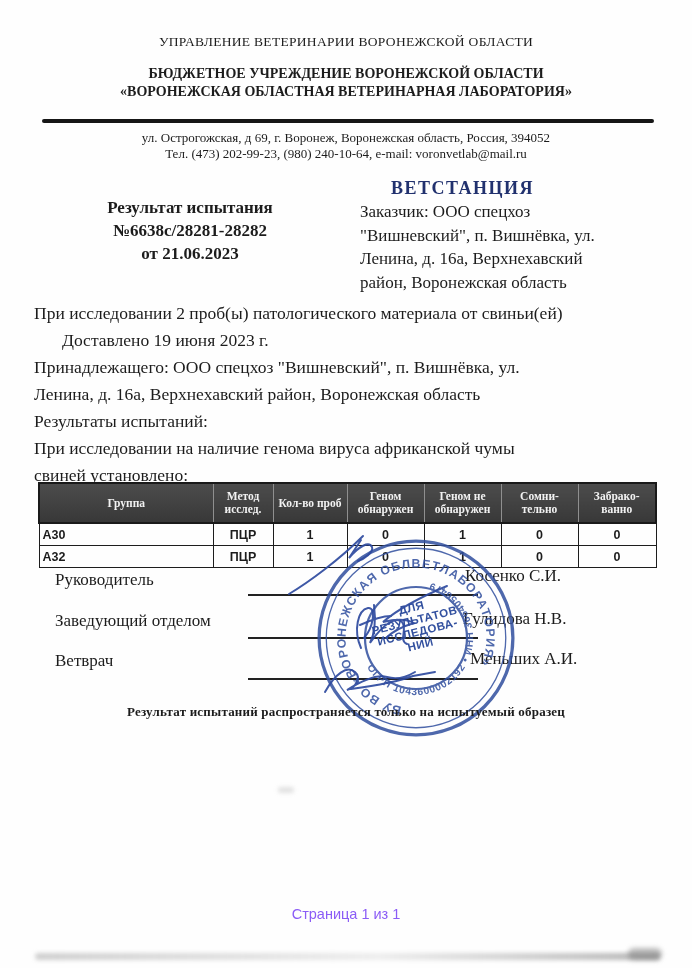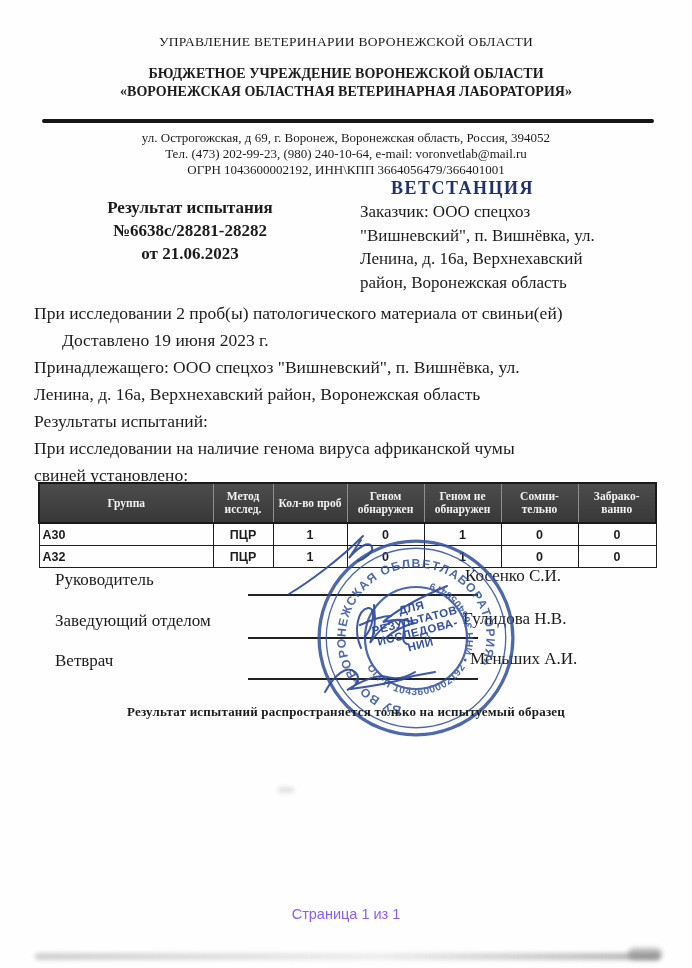--- a/index.html
+++ b/index.html
@@ -63,21 +63,20 @@
 <body>
 
 <div class="page">
 
   <div class="abs ctr hdr1">УПРАВЛЕНИЕ ВЕТЕРИНАРИИ ВОРОНЕЖСКОЙ ОБЛАСТИ</div>
   <div class="abs ctr hdr2">БЮДЖЕТНОЕ УЧРЕЖДЕНИЕ ВОРОНЕЖСКОЙ ОБЛАСТИ</div>
   <div class="abs ctr hdr3">«ВОРОНЕЖСКАЯ ОБЛАСТНАЯ ВЕТЕРИНАРНАЯ ЛАБОРАТОРИЯ»</div>
   <div class="abs rule"></div>
   <div class="abs ctr addr a1">ул. Острогожская, д 69, г. Воронеж, Воронежская область, Россия, 394052</div>
   <div class="abs ctr addr a2">Тел. (473) 202-99-23, (980) 240-10-64, e-mail: voronvetlab@mail.ru</div>
-  <div class="abs ctr addr a3">ОГРН 1043600002192, ИНН\КПП 3664056479/366401001</div>
 
   <div class="abs resblock">
     <div>Результат испытания</div>
     <div>№6638с/28281-28282</div>
     <div>от 21.06.2023</div>
   </div>
 
   <div class="abs vetst">ВЕТСТАНЦИЯ</div>
   <div class="abs cust pre">Заказчик: ООО спецхоз
 "Вишневский", п. Вишнёвка, ул.

